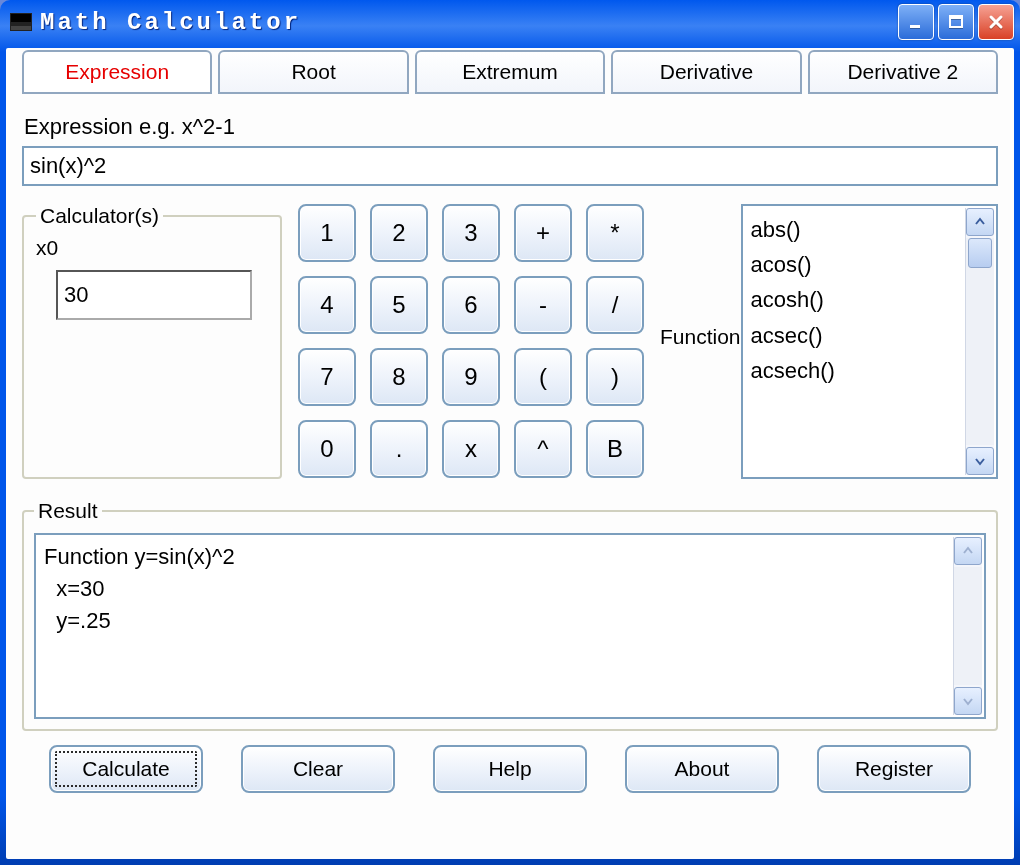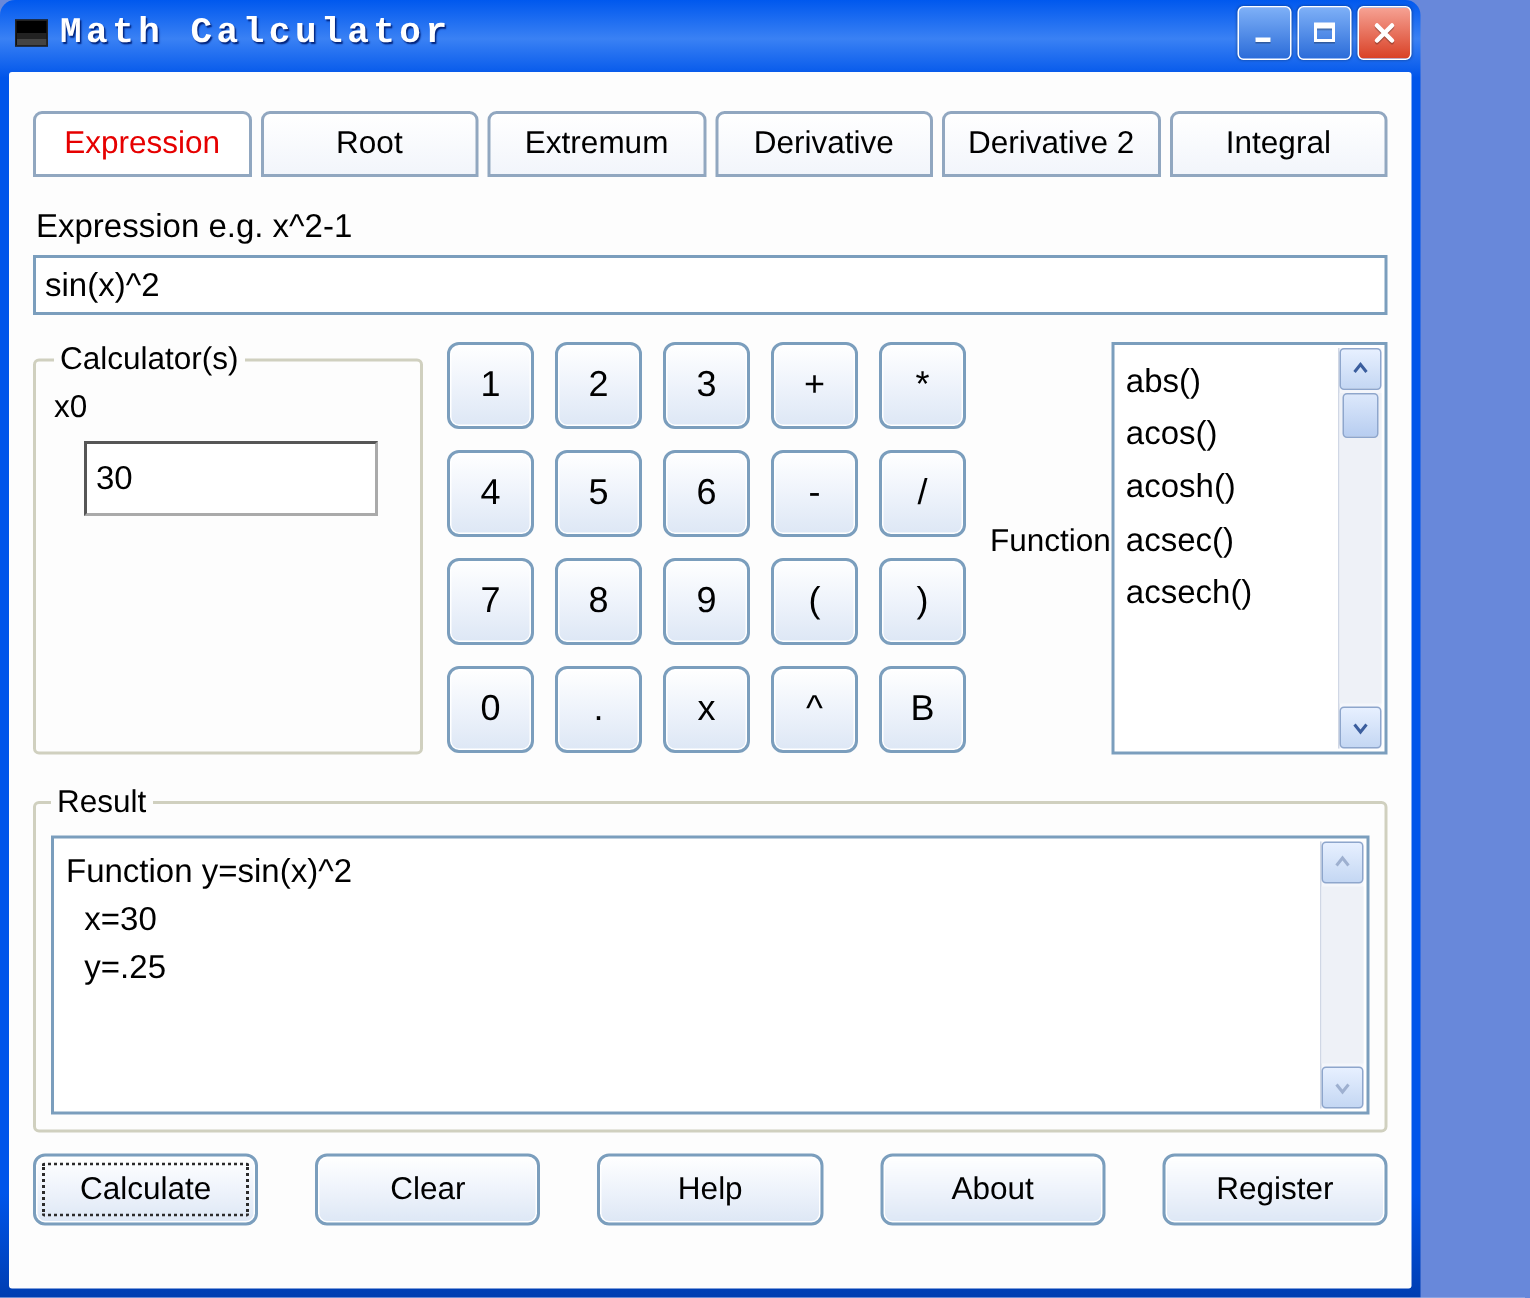--- a/index.html
+++ b/index.html
@@ -14,21 +14,21 @@
   --close-red: #e25a4a;
 }
 html, body {
   margin: 0;
   padding: 0;
   height: 100%;
   font-family: Tahoma, Verdana, Arial, sans-serif;
   background: #6888da;
 }
 .window {
-  width: 947px;
+  width: 1020px;
   height: 865px;
   box-sizing: border-box;
   position: relative;
   background: linear-gradient(to bottom, #0058ee 0%, #3a81f4 3%, #0055ea 6%, #0055ea 92%, #003db1 100%);
   border-radius: 10px 10px 0 0;
   overflow: hidden;
 }
 .titlebar {
   height: 44px;
   display: flex;
@@ -63,21 +63,21 @@
 .win-btn.min { background: linear-gradient(to bottom, #7eb0f7, #2b6cd9); }
 .win-btn.max { background: linear-gradient(to bottom, #7eb0f7, #2b6cd9); }
 .win-btn.close { background: linear-gradient(to bottom, #f6a294, #d94126); }
 .win-btn svg { filter: drop-shadow(0 1px 0 rgba(0,0,0,.3)); }
 
 .client-area {
   position: absolute;
   top: 48px; left: 6px; right: 6px; bottom: 6px;
   background: #fdfdfd;
   border-radius: 2px;
-  padding: 26px 16px 10px 16px;
+  padding: 2px 16px 10px 16px;
   box-sizing: border-box;
   color: #000;
   font-size: 21px;
 }
 
 
 .tabs {
   display: flex;
   gap: 6px;
   margin-bottom: 20px;
@@ -279,21 +279,20 @@
   </div>
 
   <div class="client-area">
 
     <div class="tabs" id="tabs">
         <div class="tab active">Expression</div>
         <div class="tab">Root</div>
         <div class="tab">Extremum</div>
         <div class="tab">Derivative</div>
         <div class="tab">Derivative 2</div>
-        <div class="tab">Integral</div>
       </div>
 
     <div class="expr-label">Expression  e.g. x^2-1</div>
     <input class="expr-input" value="sin(x)^2" style="">
 
     <div class="middle-row">
 
       <fieldset class="param">
         <legend>Calculator(s)</legend>
         <div>x0</div>

